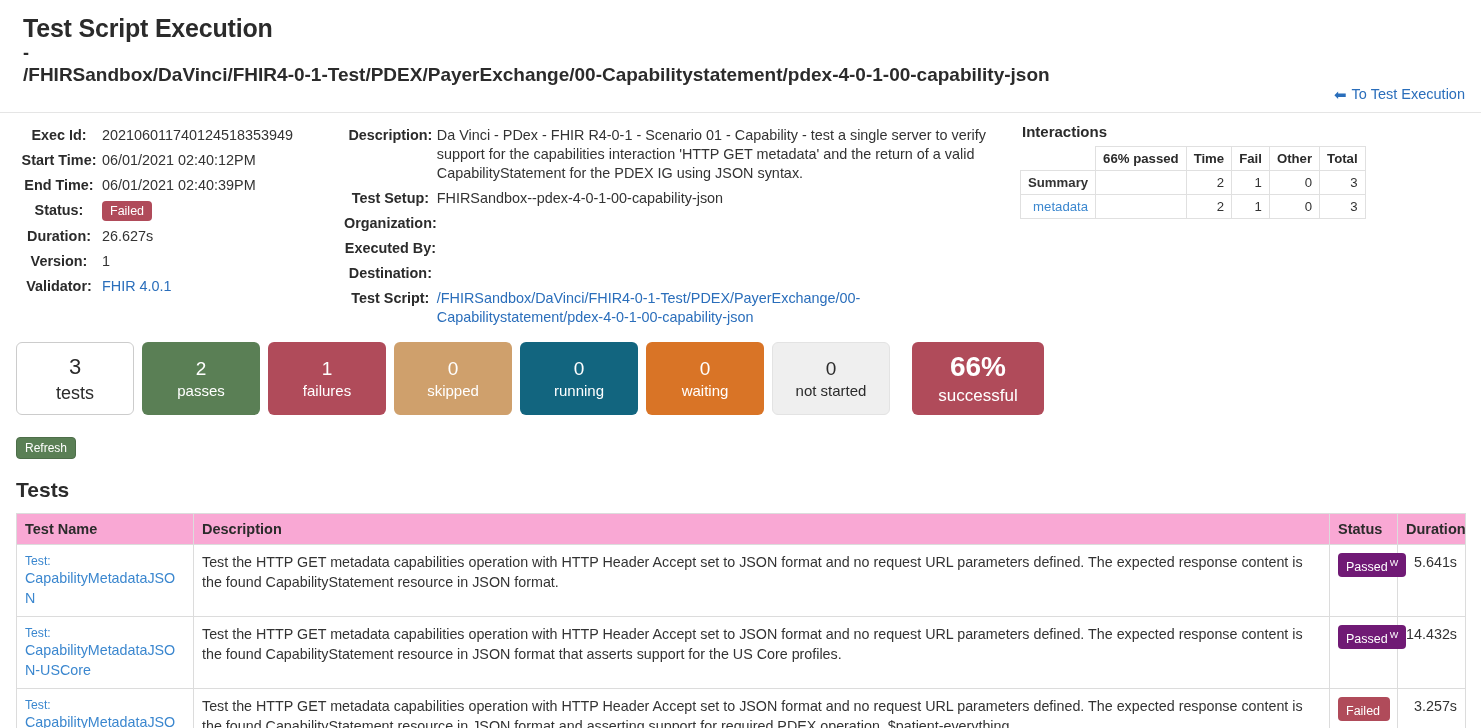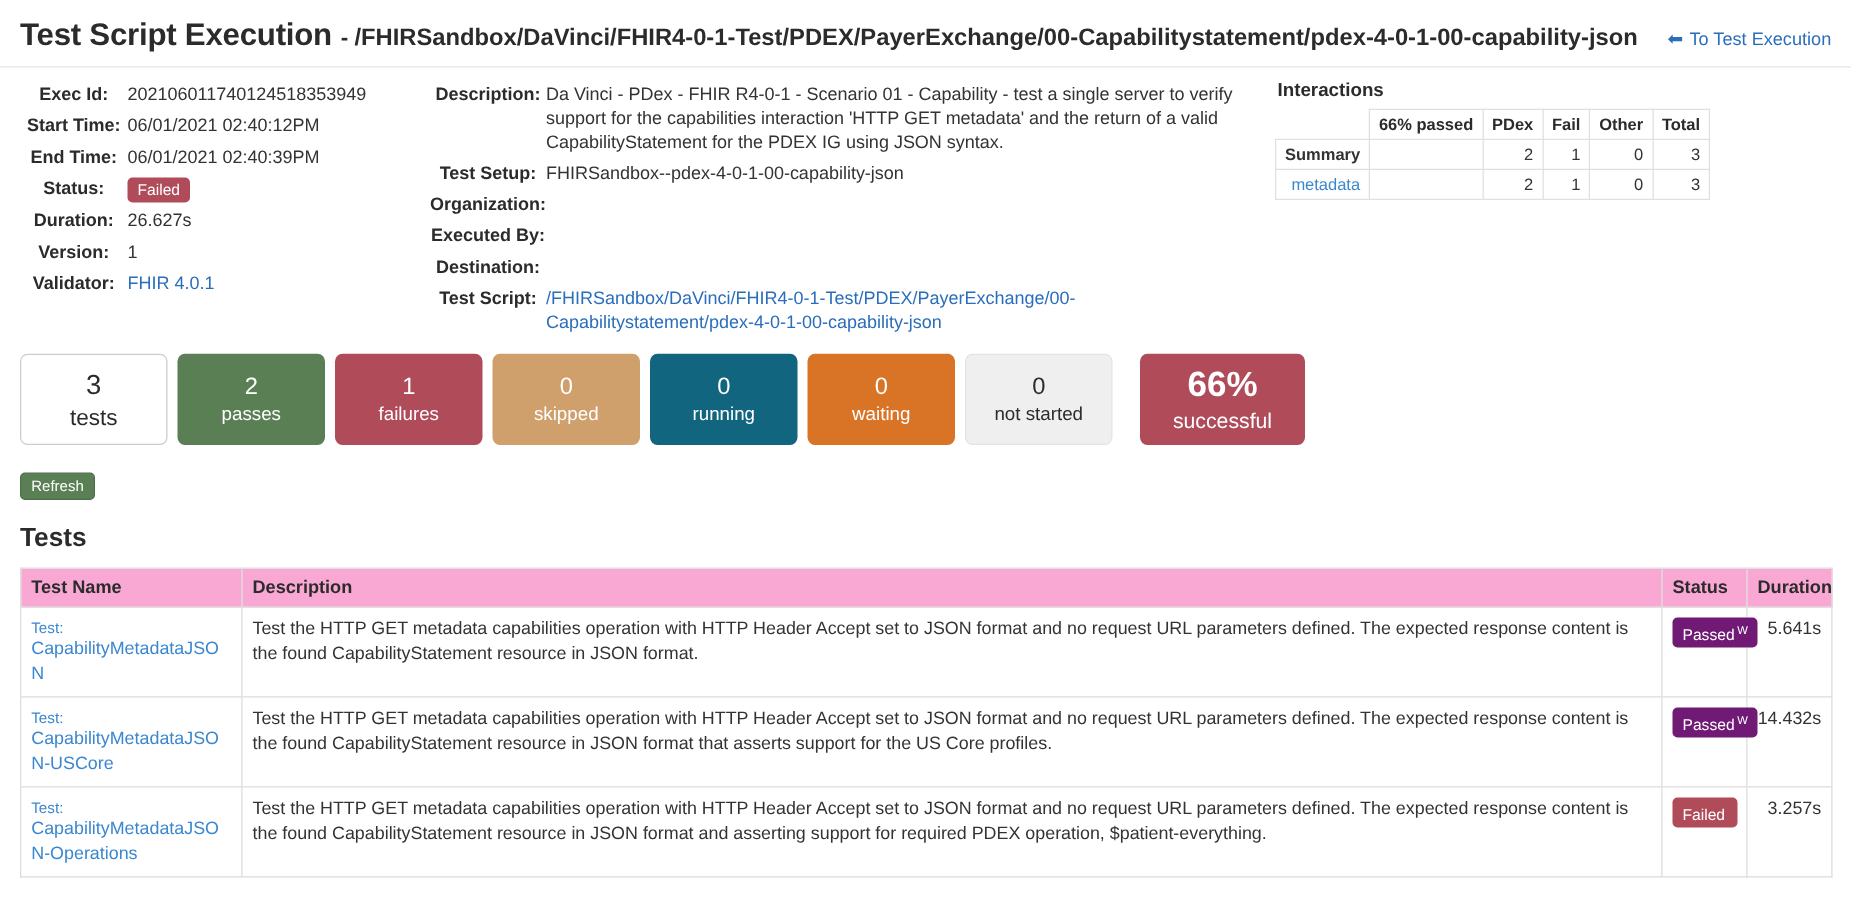--- a/index.html
+++ b/index.html
@@ -10,21 +10,21 @@
     font-family: "Liberation Sans", sans-serif;
     color: #333333;
     -webkit-font-smoothing: antialiased;
   }
   .page { position: relative; width: 1481px; height: 728px; overflow: hidden; }
 
   
   .header {
     padding: 14px 16px 10px 16px;
     border-bottom: 1px solid #e5e5e5;
-    display: flex; align-items: baseline;
+    display: flex; align-items: baseline; flex-direction: column;
   }
   .header-title {
     font-size: 25px; font-weight: bold; color: #2b2b2b;
     letter-spacing: -0.2px; white-space: nowrap;
   }
   .header-sep { font-size: 18px; color: #2b2b2b; margin: 0 5px 0 7px; font-weight: bold;}
   .header-subtitle {
     font-size: 19px; font-weight: bold; color: #2b2b2b; white-space: nowrap;
   }
   .header-right {
@@ -222,21 +222,21 @@
         </table>
     </div>
 
     <div class="col-right">
       <div class="interactions-title">Interactions</div>
       <table class="interactions">
         <thead>
           <tr>
             <th class="blank"></th>
             <th>66% passed</th>
-            <th>PDex</th>
+            <th>Time</th>
             <th>Fail</th>
             <th>Other</th>
             <th>Total</th>
           </tr>
         </thead>
         <tbody>
           <tr>
             <td class="rowlabel">Summary</td>
             <td class="barcell">
               <span class="mini-bar"><i style="width: 66%;"></i></span>

